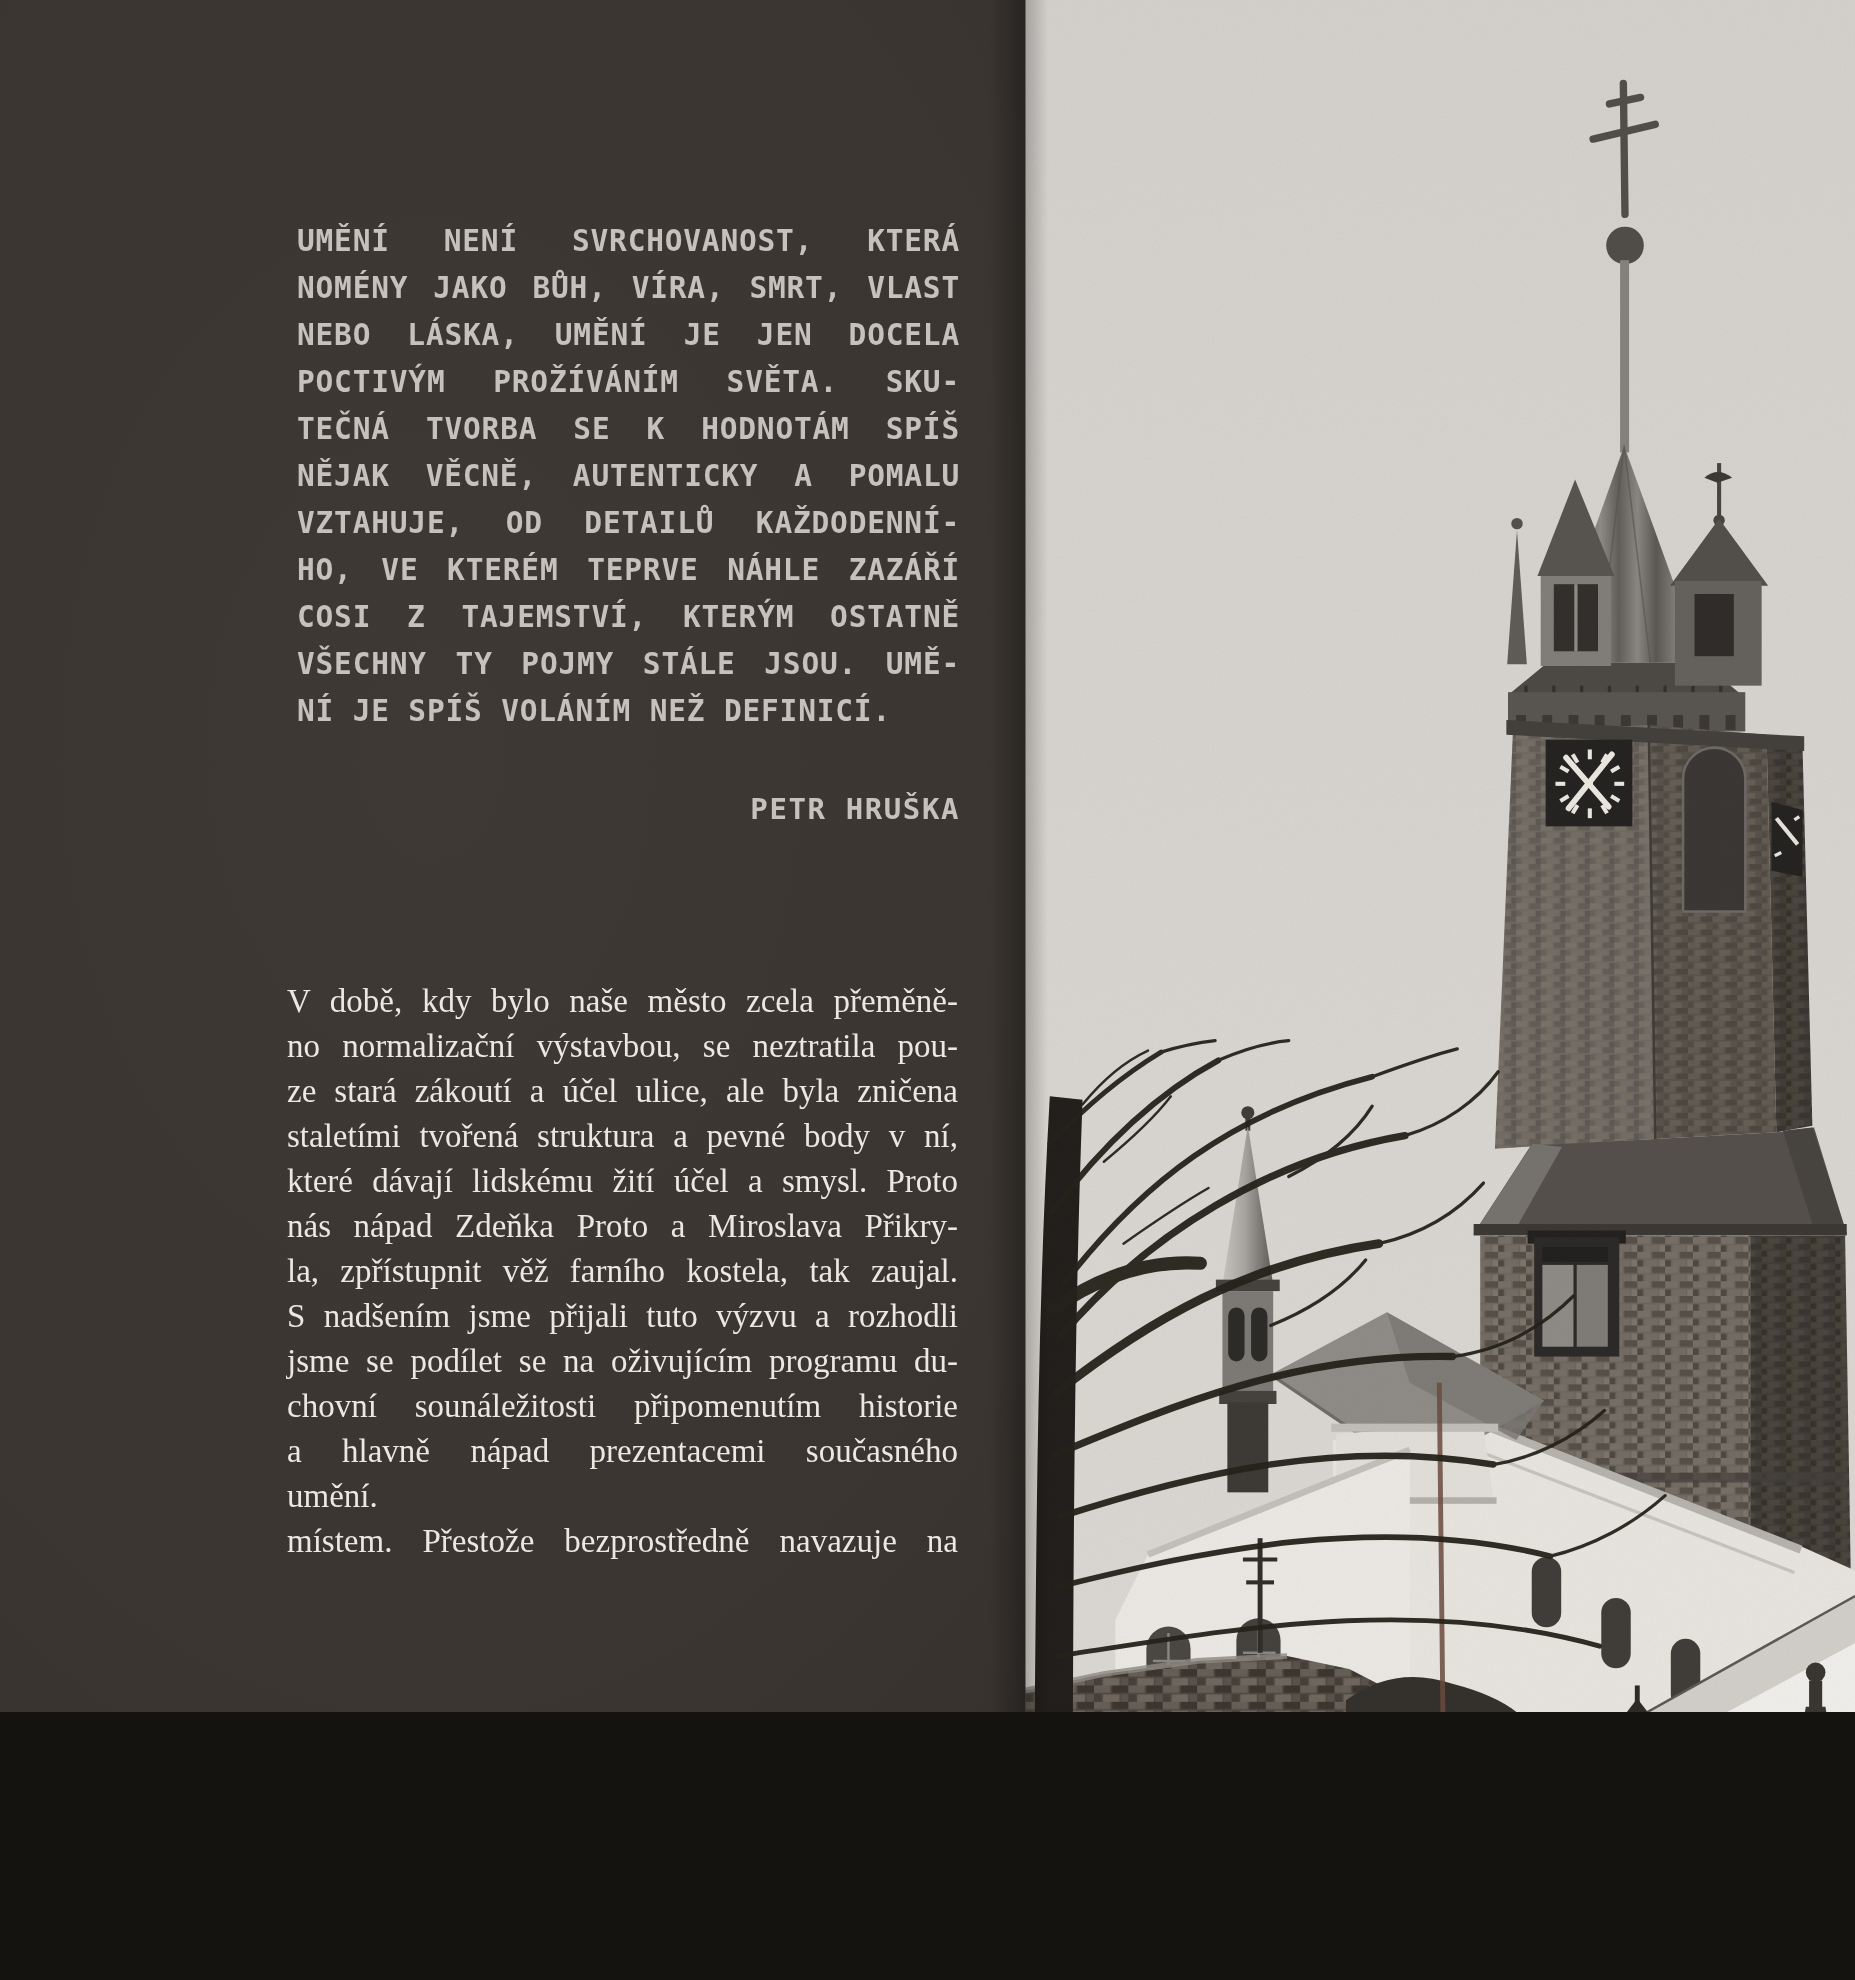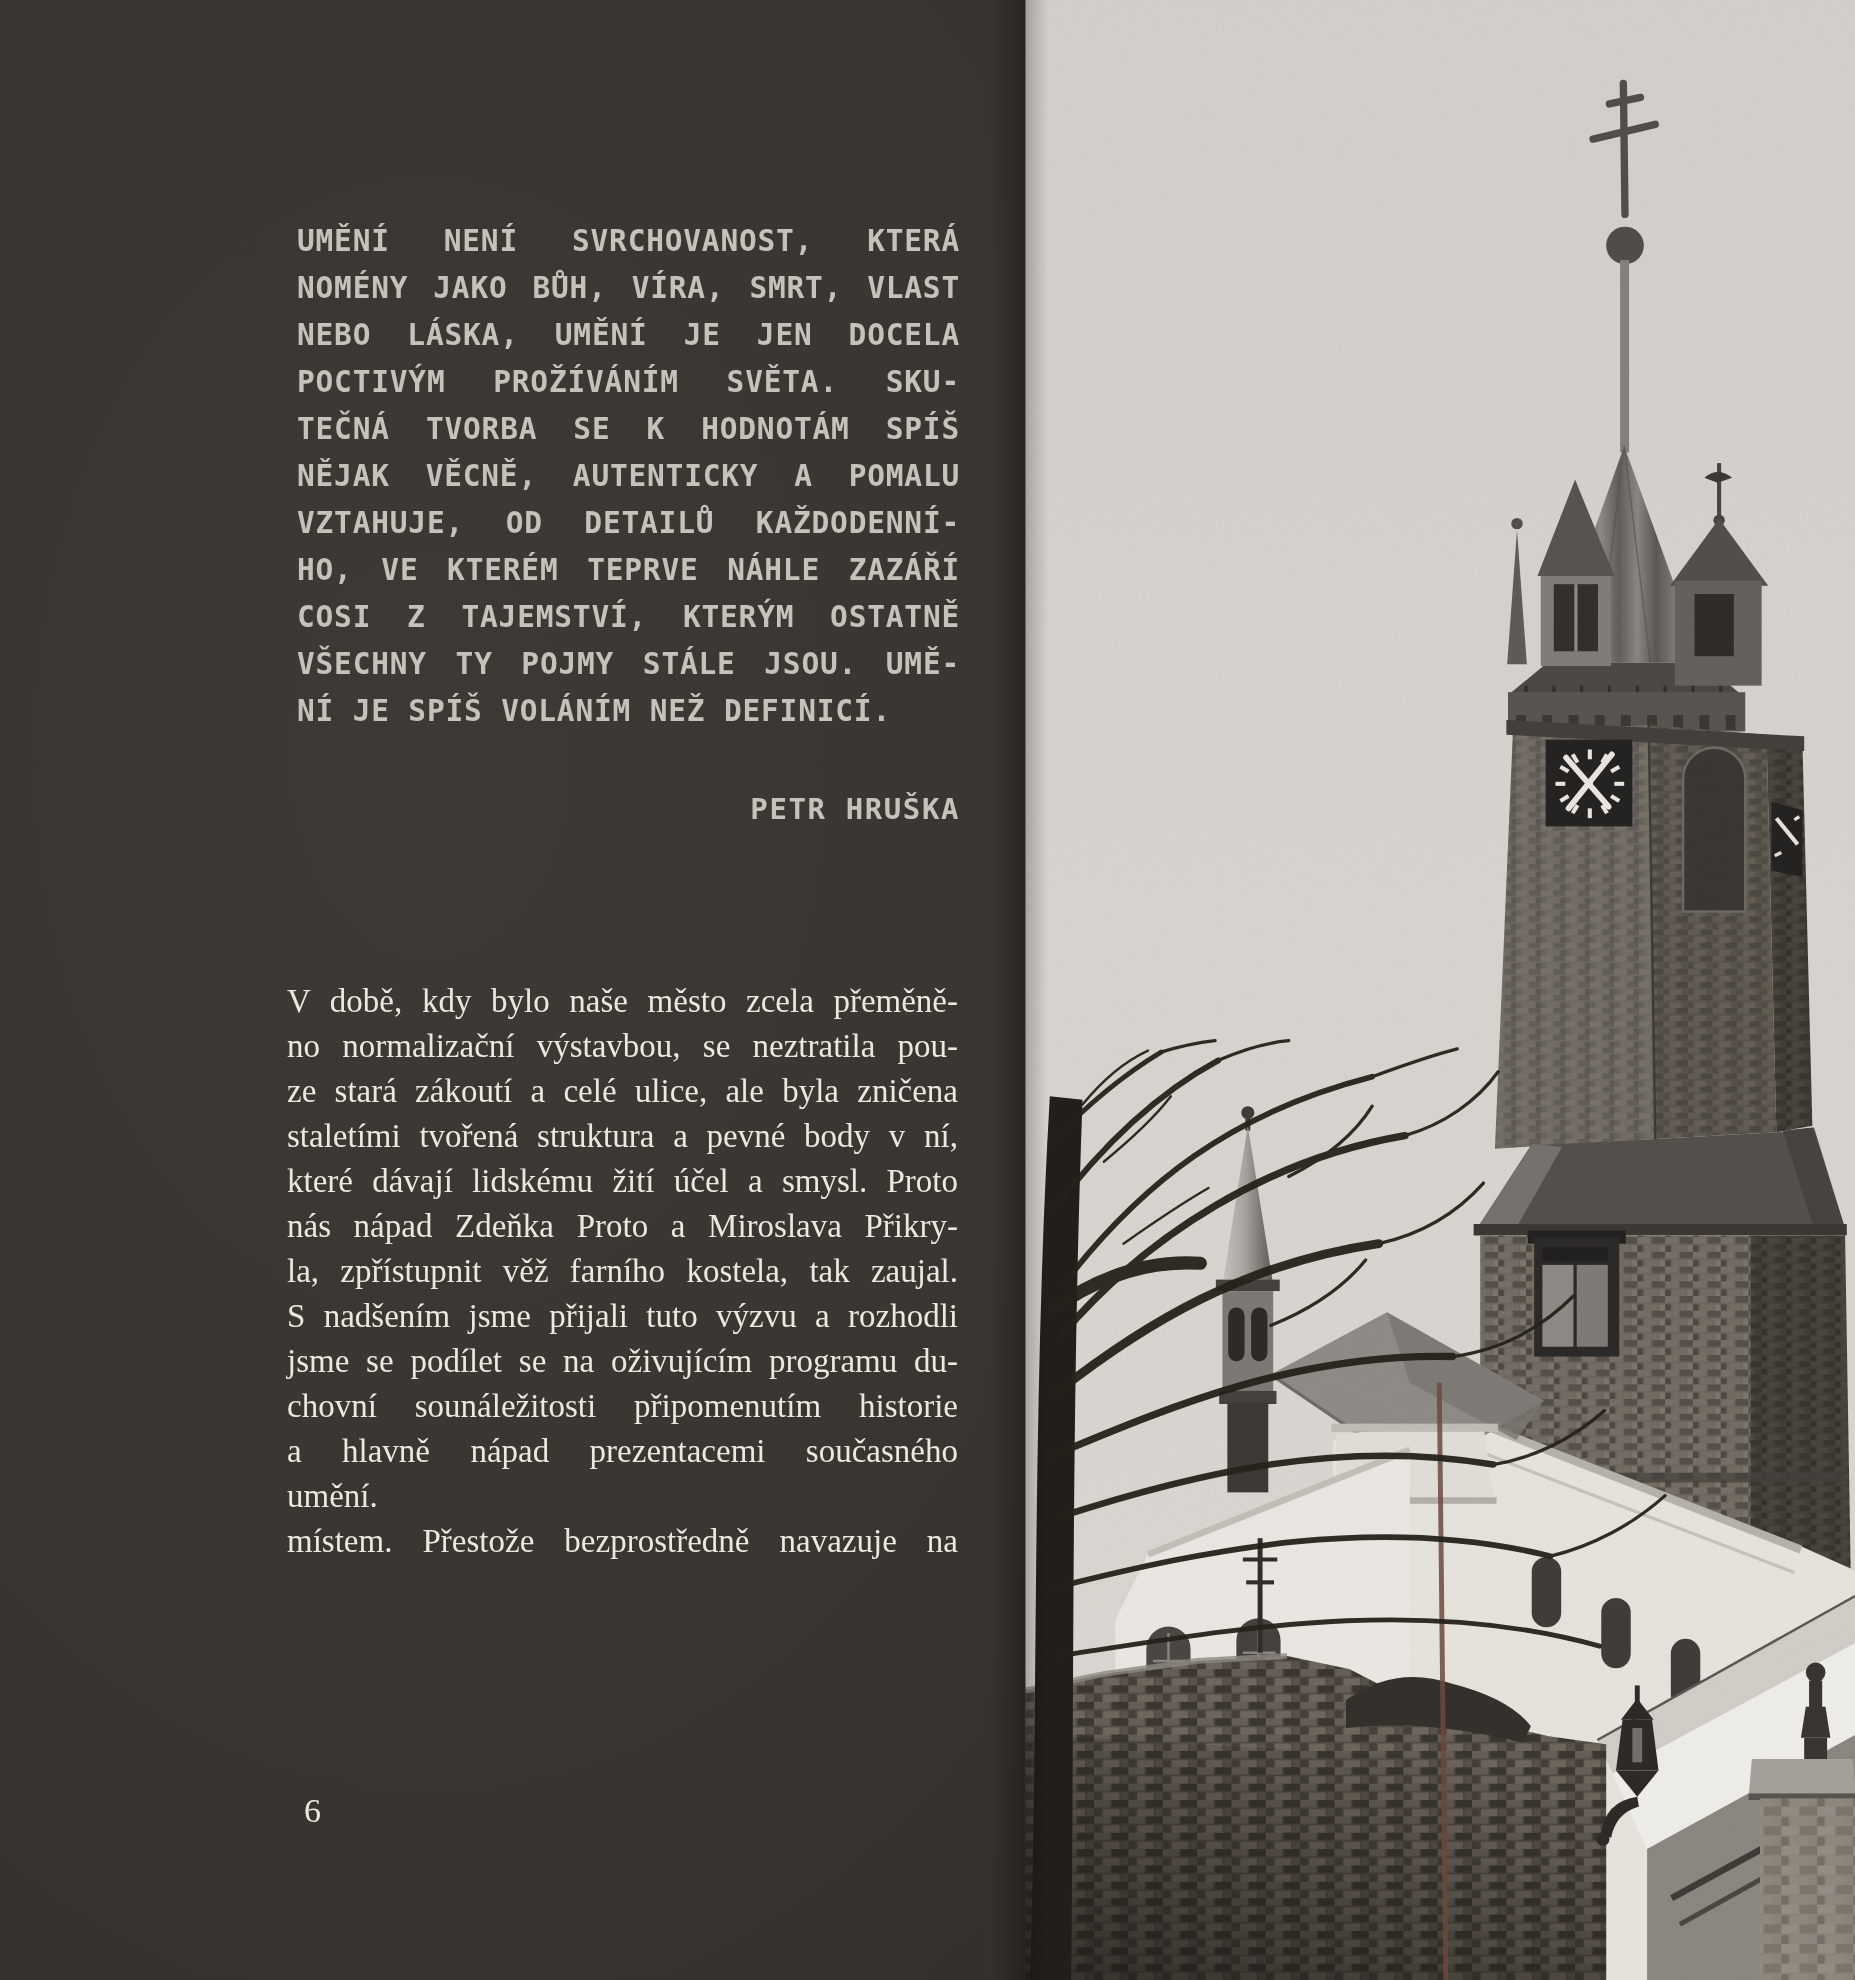--- a/index.html
+++ b/index.html
@@ -1,16 +1,16 @@
 <!DOCTYPE html>
 <html style="--page_bg: #3a3531; --quote_text: #c6c2bb; --body_text: #ece8e0; --sky: #d9d6d1; --photo_dark: #2b2826;font-size:13px"><head>
 <meta charset="utf-8">
 <style>
   html,body{margin:0;padding:0;background:#15130f;}
-  .spread{position:relative;width:1856px;height:1980px;overflow:hidden;
+  .spread{position:relative;width:1856px;height:1712px;overflow:hidden;
     background:var(--page_bg,#3a3531);}
   .left-page{position:absolute;left:0;top:0;width:1025px;height:1980px;
     background:radial-gradient(120% 90% at 42% 38%, #3e3935 0%, var(--page_bg,#3a3531) 55%, #322d29 100%);}
   .right-page{position:absolute;left:1025px;top:0;width:831px;height:1980px;}
   .right-page svg{display:block;width:831px;height:1980px;}
   .gutter-shadow{position:absolute;left:989px;top:0;width:37px;height:1980px;
     background:linear-gradient(to right, rgba(0,0,0,0), rgba(0,0,0,0.30));pointer-events:none;}
   .photo-edge{position:absolute;left:1025px;top:0;width:23px;height:1980px;
     background:linear-gradient(to right, rgba(0,0,0,0.22), rgba(0,0,0,0));pointer-events:none;}
 
@@ -52,21 +52,21 @@
       <div class="ql j">HO, VE KTERÉM TEPRVE NÁHLE ZAZÁŘÍ</div>
       <div class="ql j">COSI Z TAJEMSTVÍ, KTERÝM OSTATNĚ</div>
       <div class="ql j">VŠECHNY TY POJMY STÁLE JSOU. UMĚ-</div>
       <div class="ql">NÍ JE SPÍŠ VOLÁNÍM NEŽ DEFINICÍ.</div>
     </blockquote>
     <div class="attrib">PETR HRUŠKA</div>
 
     <div class="body-text">
       <div class="bl j">V době, kdy bylo naše město zcela přeměně-</div>
       <div class="bl j">no normalizační výstavbou, se neztratila pou-</div>
-      <div class="bl j">ze stará zákoutí a celé ulice, ale byla zničena</div>
+      <div class="bl j">ze stará zákoutí a účel ulice, ale byla zničena</div>
       <div class="bl j">staletími tvořená struktura a pevné body v ní,</div>
       <div class="bl j">které dávají lidskému žití účel a smysl. Proto</div>
       <div class="bl j">nás nápad Zdeňka Proto a Miroslava Přikry-</div>
       <div class="bl j">la, zpřístupnit věž farního kostela, tak zaujal.</div>
       <div class="bl j">S nadšením jsme přijali tuto výzvu a rozhodli</div>
       <div class="bl j">jsme se podílet se na oživujícím programu du-</div>
       <div class="bl j">chovní sounáležitosti připomenutím historie</div>
       <div class="bl j">a hlavně nápad prezentacemi současného</div>
       <div class="bl">umění.</div>
       <div class="bl j">místem. Přestože bezprostředně navazuje na</div>

